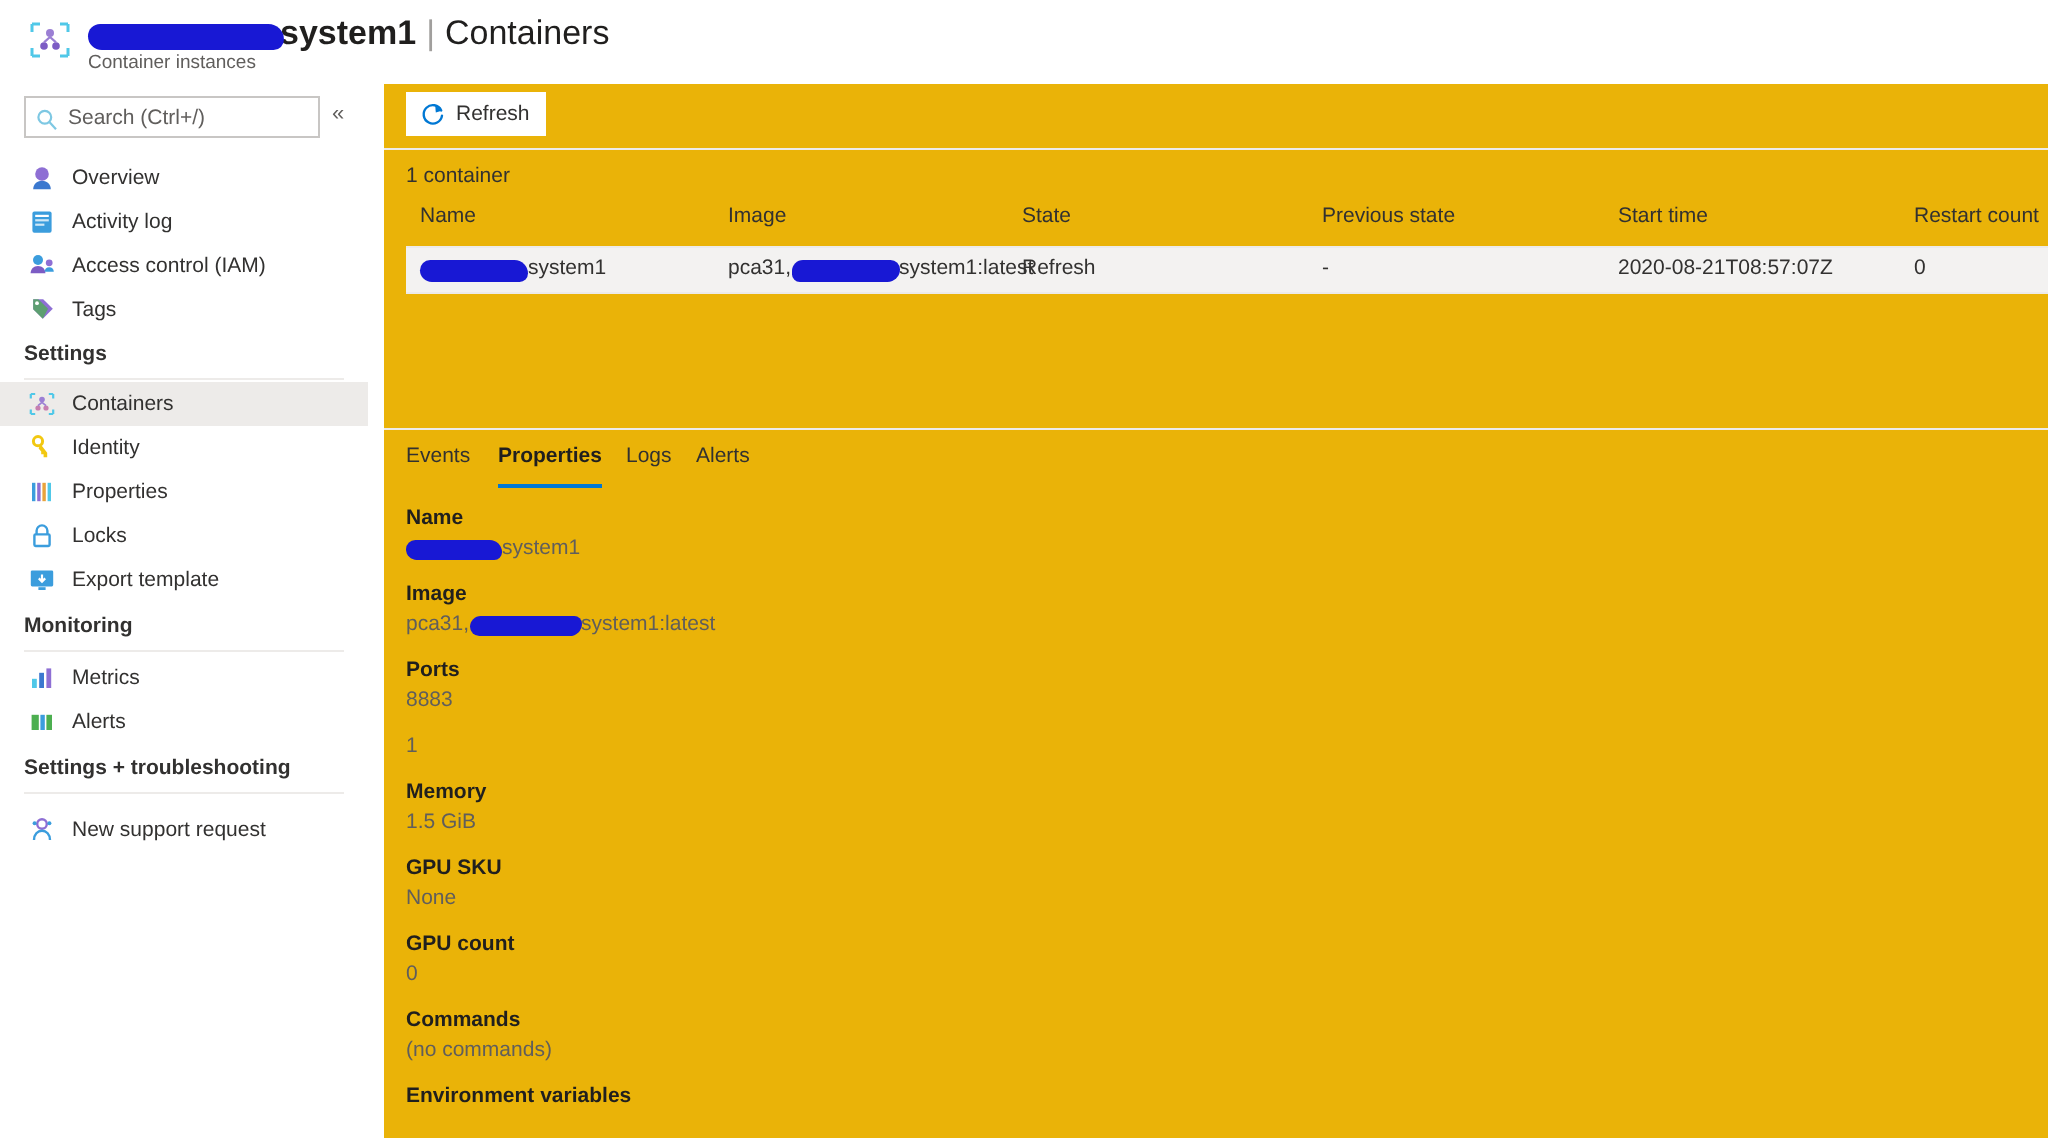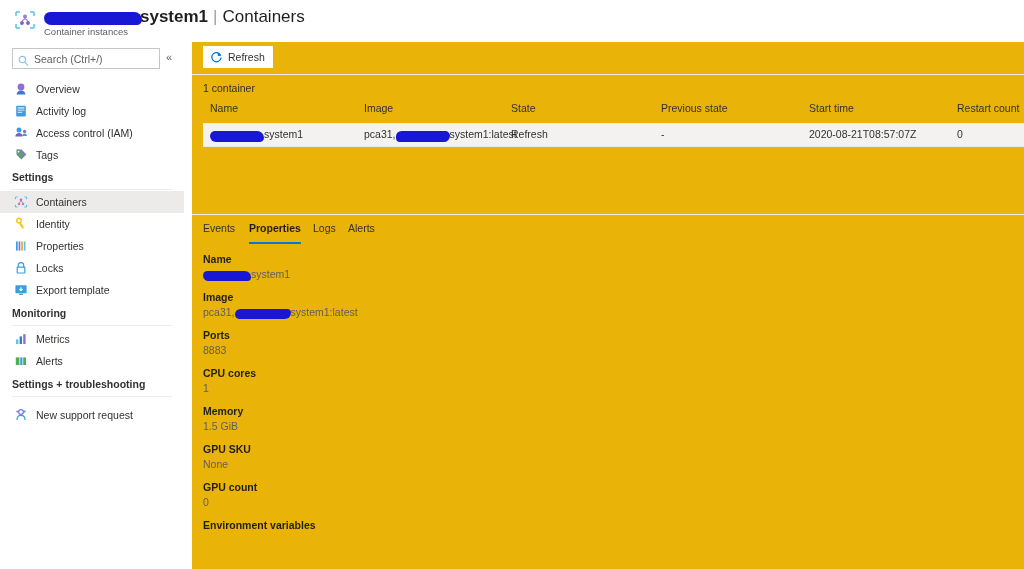--- a/index.html
+++ b/index.html
@@ -351,39 +351,42 @@
             <span>pca31,</span><span class="redact prop-redact-b"></span><span>system1:latest</span>
           </div>
         </div>
 
         <div class="pgroup">
           <div class="plabel">Ports</div>
           <div class="pvalue">8883</div>
         </div>
 
         <div class="pgroup">
-          <div class="plabel">CPU cores</div>
           <div class="pvalue">1</div>
         </div>
 
         <div class="pgroup">
           <div class="plabel">Memory</div>
           <div class="pvalue">1.5 GiB</div>
         </div>
 
         <div class="pgroup">
           <div class="plabel">GPU SKU</div>
           <div class="pvalue">None</div>
         </div>
 
         <div class="pgroup">
           <div class="plabel">GPU count</div>
           <div class="pvalue">0</div>
         </div>
 
+        <div class="pgroup">
+          <div class="plabel">Commands</div>
+          <div class="pvalue">(no commands)</div>
+        </div>
 
         <div class="pgroup">
           <div class="plabel">Environment variables</div>
 
         </div>
 
       </div>
     </div>
   </div>
 </div>

